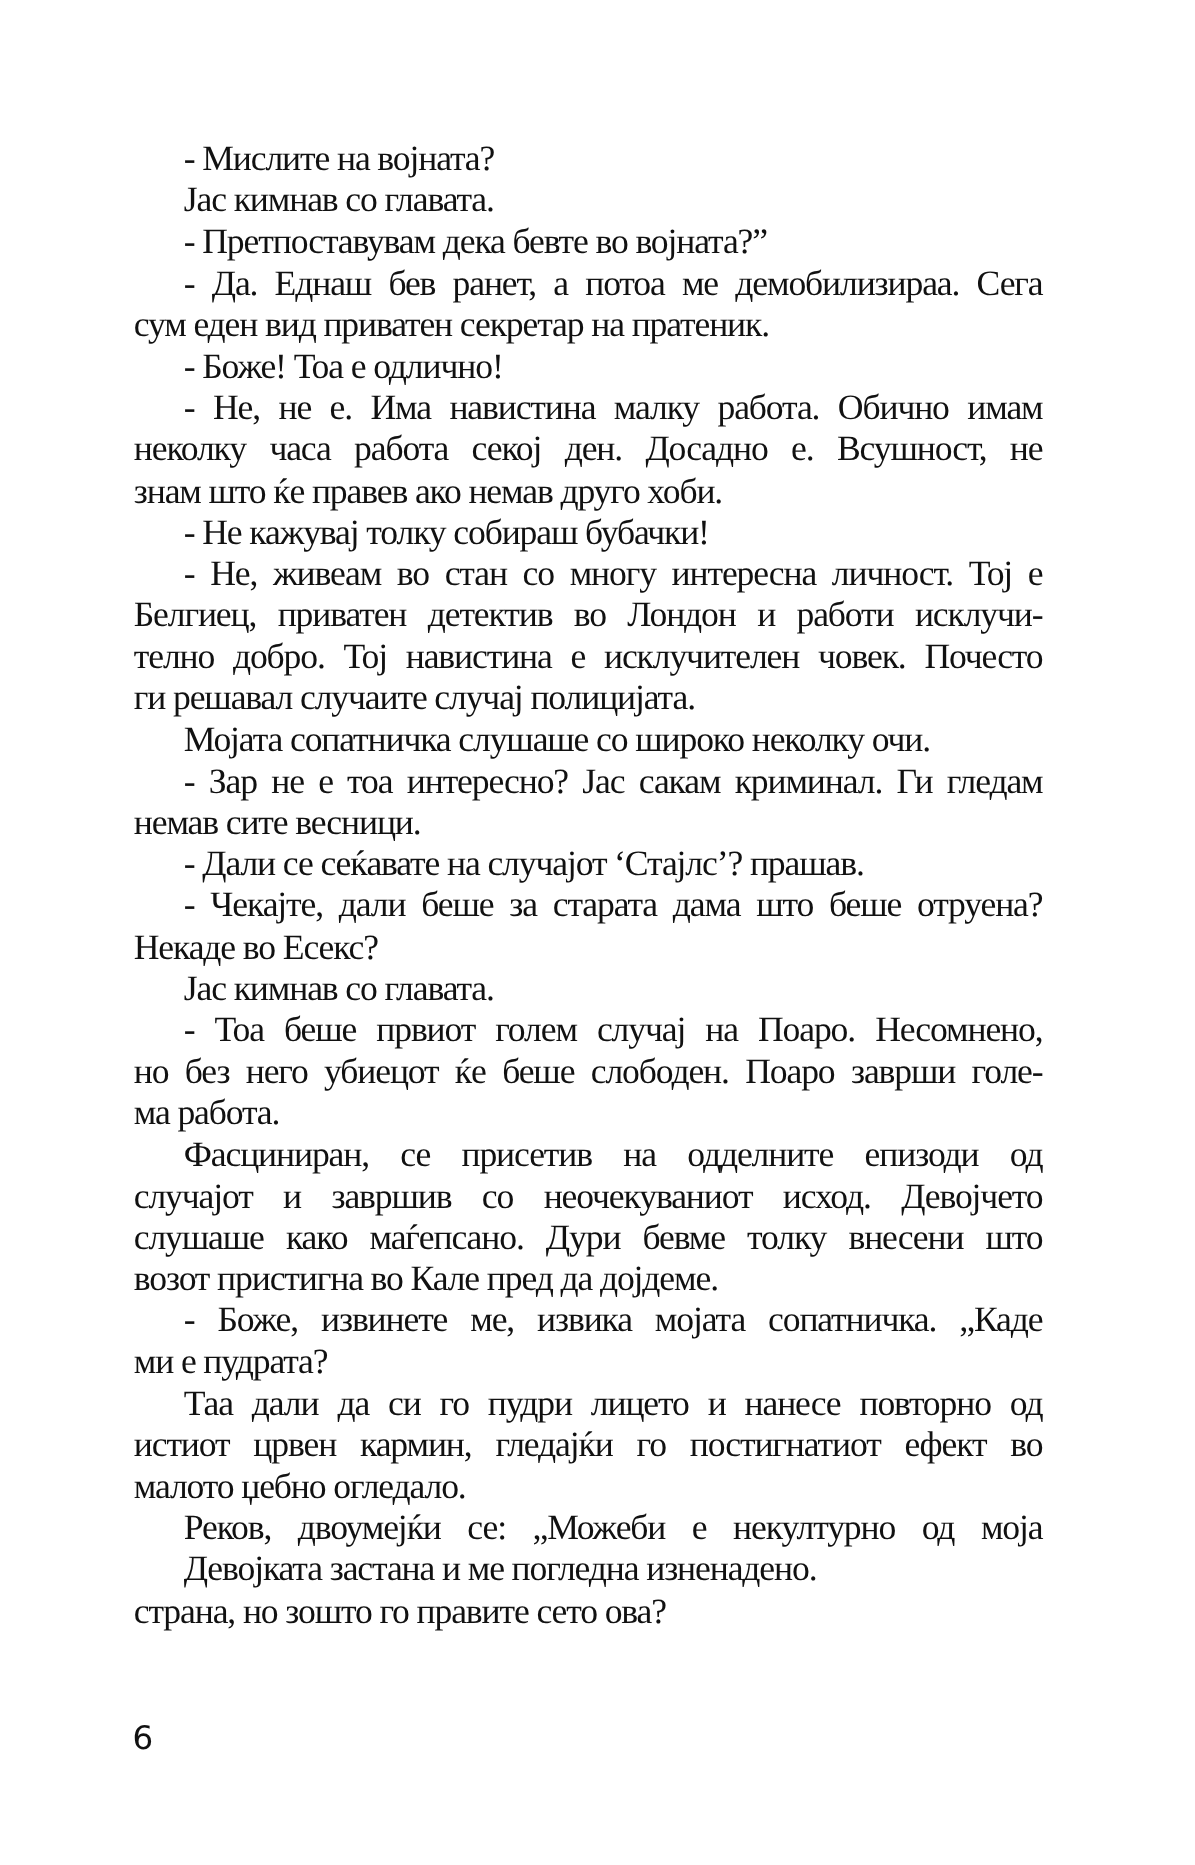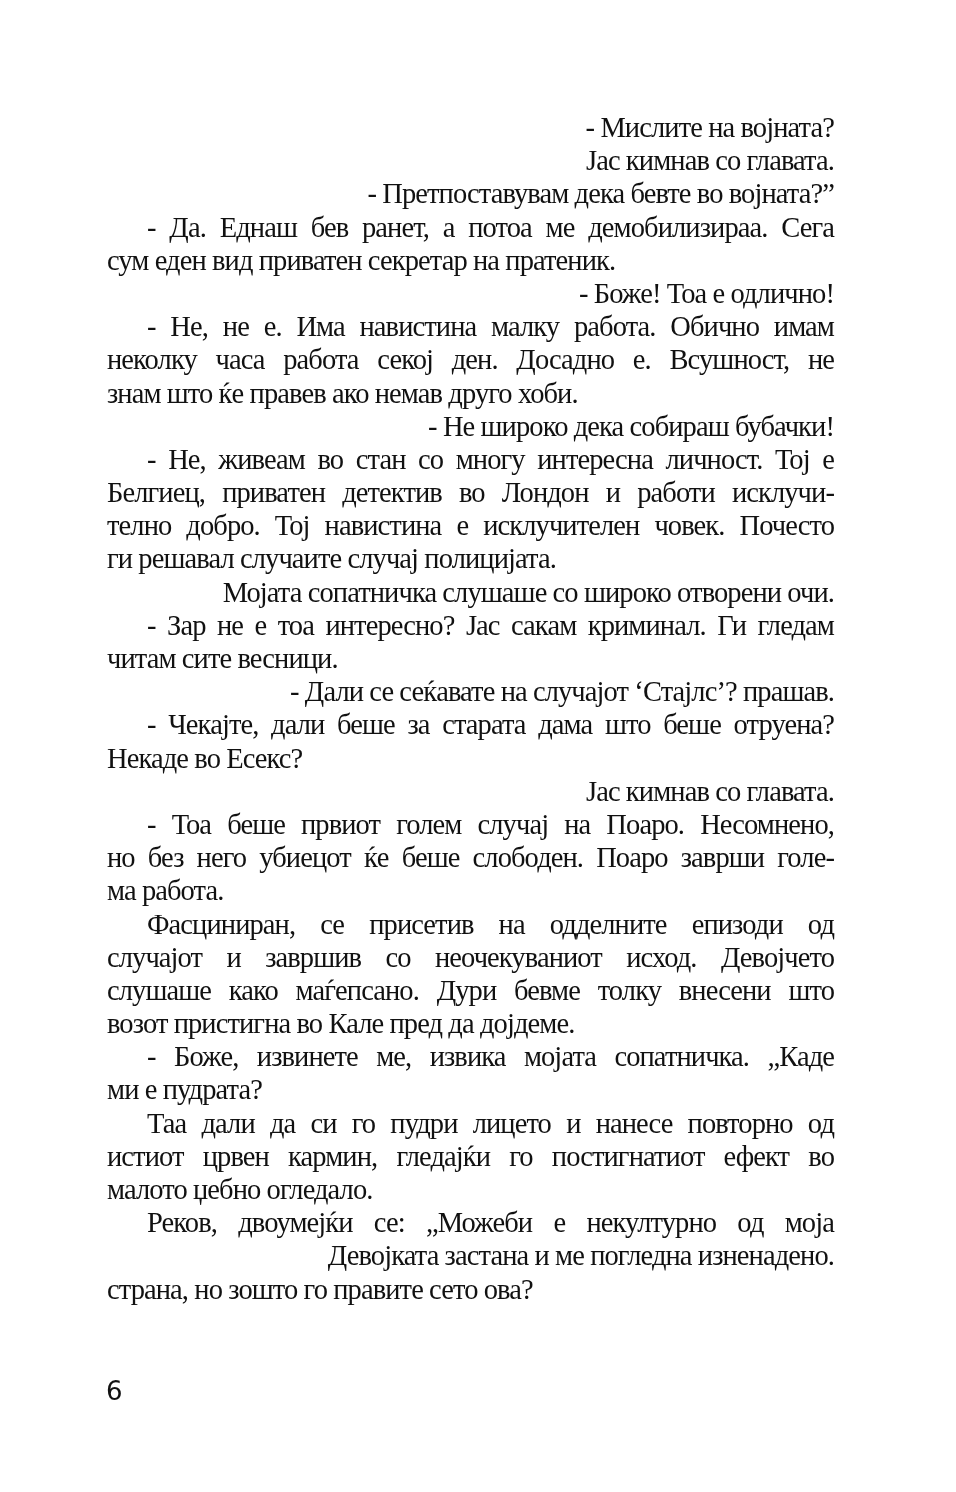--- a/index.html
+++ b/index.html
@@ -29,21 +29,20 @@
       letter-spacing: -0.9px;
       word-spacing: 0px;
       transform-origin: left top;
     }
     .line.justify {
       text-align: justify;
       text-align-last: justify;
     }
     .line.indent {
       padding-left: 40px;
-      text-align: right;
     }
     .page-number {
       position: absolute;
       left: 106px;
       top: 1374px;
       font-family: "DejaVu Sans", "Liberation Sans", sans-serif;
       font-size: 26px;
       line-height: 34px;
       color: #111111;
     }
@@ -54,28 +53,28 @@
 <div class="page">
   <div class="line indent">- Мислите на војната?</div>
   <div class="line indent">Јас кимнав со главата.</div>
   <div class="line indent">- Претпоставувам дека бевте во војната?”</div>
   <div class="line indent justify">- Да. Еднаш бев ранет, а потоа ме демобилизираа. Сега</div>
   <div class="line">сум еден вид приватен секретар на пратеник.</div>
   <div class="line indent">- Боже! Тоа е одлично!</div>
   <div class="line indent justify">- Не, не е. Има навистина малку работа. Обично имам</div>
   <div class="line justify">неколку часа работа секој ден. Досадно е. Всушност, не</div>
   <div class="line">знам што ќе правев ако немав друго хоби.</div>
-  <div class="line indent">- Не широко дека собираш бубачки!</div>
+  <div class="line indent">- Не кажувај толку собираш бубачки!</div>
   <div class="line indent justify">- Не, живеам во стан со многу интересна личност. Тој е</div>
   <div class="line justify">Белгиец, приватен детектив во Лондон и работи исклучи-</div>
   <div class="line justify">телно добро. Тој навистина е исклучителен човек. Почесто</div>
   <div class="line">ги решавал случаите случај полицијата.</div>
-  <div class="line indent">Мојата сопатничка слушаше со широко отворени очи.</div>
+  <div class="line indent">Мојата сопатничка слушаше со широко неколку очи.</div>
   <div class="line indent justify">- Зар не е тоа интересно? Јас сакам криминал. Ги гледам</div>
-  <div class="line">читам сите весници.</div>
+  <div class="line">немав сите весници.</div>
   <div class="line indent">- Дали се сеќавате на случајот ‘Стајлс’? прашав.</div>
   <div class="line indent justify">- Чекајте, дали беше за старата дама што беше отруена?</div>
   <div class="line">Некаде во Есекс?</div>
   <div class="line indent">Јас кимнав со главата.</div>
   <div class="line indent justify">- Тоа беше првиот голем случај на Поаро. Несомнено,</div>
   <div class="line justify">но без него убиецот ќе беше слободен. Поаро заврши голе-</div>
   <div class="line">ма работа.</div>
   <div class="line indent justify">Фасциниран, се присетив на одделните епизоди од</div>
   <div class="line justify">случајот и завршив со неочекуваниот исход. Девојчето</div>
   <div class="line justify">слушаше како маѓепсано. Дури бевме толку внесени што</div>

